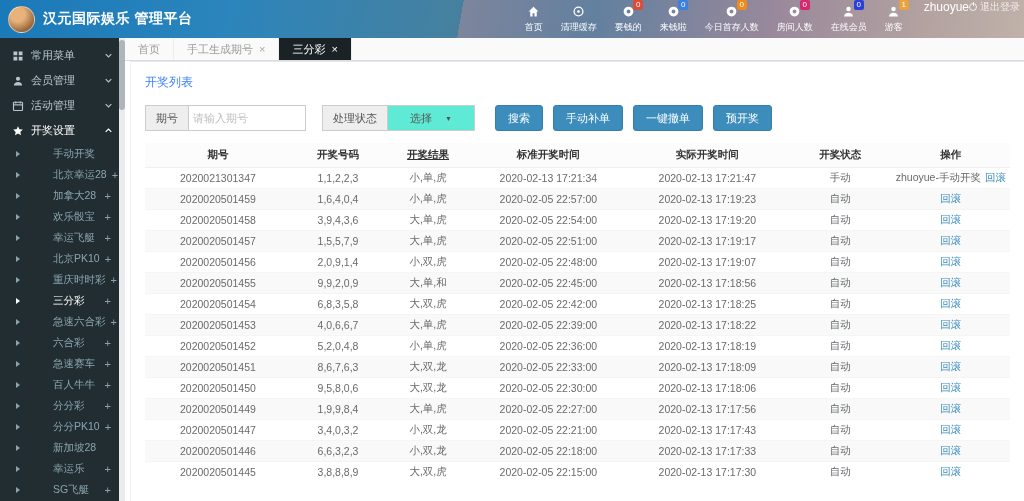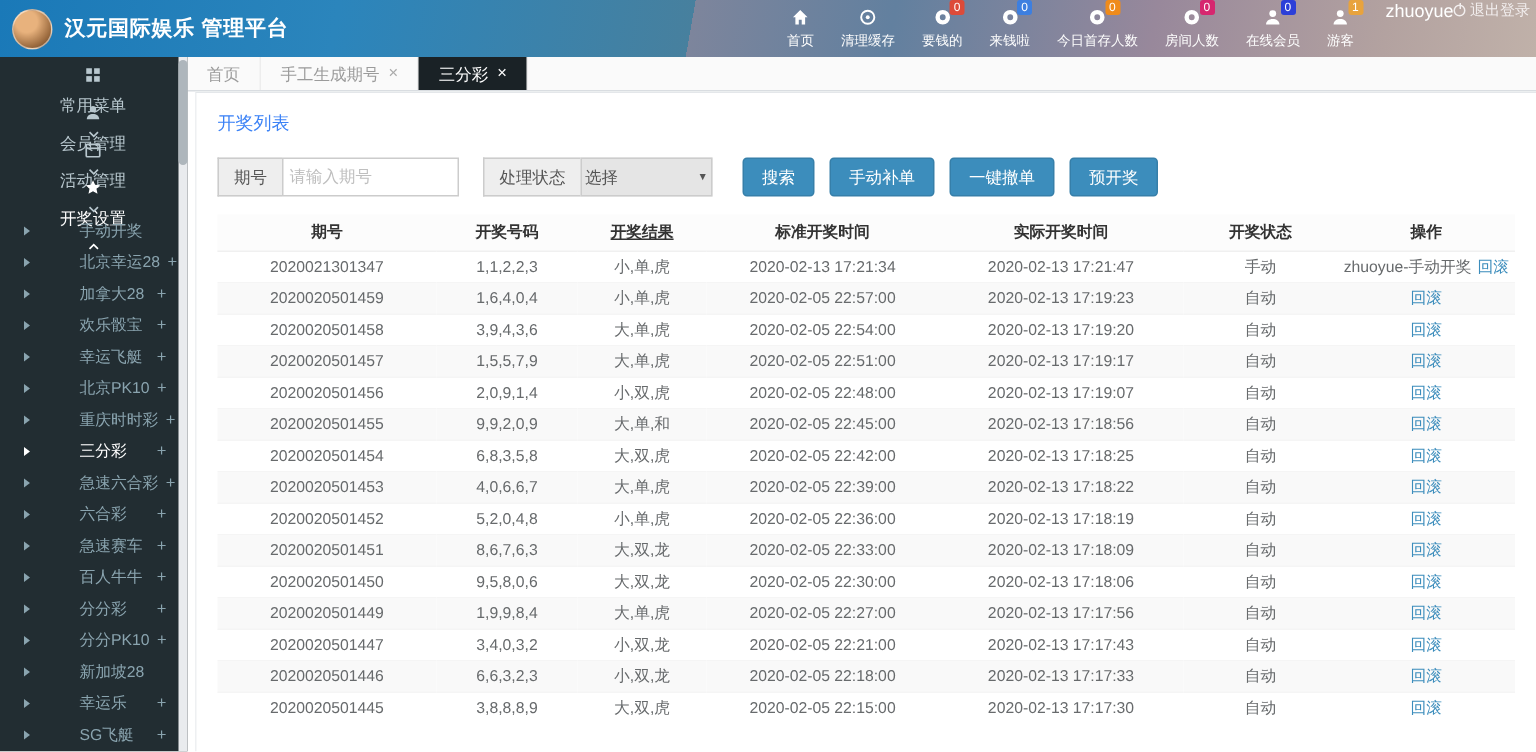--- a/index.html
+++ b/index.html
@@ -29,22 +29,22 @@
   .nav-logout { font-size:10px; color:#f2eeee; display:flex; align-items:center; gap:3px; white-space:nowrap; }
   .power-icon { width:8px; height:8px; border:1px solid #f2eeee; border-radius:50%; position:relative; display:inline-block; }
   .power-icon::after { content:""; position:absolute; left:3px; top:-2px; width:1px; height:4px; background:#f2eeee; }
 
   
   .layout { display:flex; height:463px; }
   .sidebar { width:125px; background:#222d32; position:relative; flex:0 0 auto; padding-top:5px; }
   .side-scroll-track { position:absolute; top:0; right:0; width:6px; height:100%; background:#e9ebee; }
   .side-scroll-thumb { position:absolute; top:2px; right:0; width:6px; height:70px; background:#aeb6bc; border-radius:3px; }
   .side-group { height:25px; display:flex; align-items:center; gap:7px; padding:0 12px 0 11px;
-    color:#b8c7ce; font-size:11px; cursor:pointer;flex-direction:column; }
-  .side-group.active { color:#fff;text-align:center; }
+    color:#b8c7ce; font-size:11px; cursor:pointer; }
+  .side-group.active { color:#fff; }
   .side-group .g-icon { width:13px; height:13px; flex:0 0 auto; display:flex; align-items:center; justify-content:center; }
   .side-group .g-icon svg { width:12px; height:12px; fill:currentColor; stroke:currentColor; }
   .side-group .g-label { flex:1; white-space:nowrap; }
   .side-group .chev svg { width:9px; height:9px; stroke:currentColor; fill:none; }
   .side-sub { height:21px; display:flex; align-items:center; gap:5px; padding:0 14px 0 16px;
     color:#8aa4af; font-size:10.5px; cursor:pointer; }
   .side-sub.active { color:#fff; }
   .tri { width:0; height:0; border-left:4px solid currentColor; border-top:3px solid transparent;
     border-bottom:3px solid transparent; flex:0 0 auto; }
   .side-sub .s-label { flex:1; white-space:nowrap;margin-left:28px; }
@@ -62,22 +62,22 @@
   .panel { flex:1; margin-left:5px; border-top:1px solid #e4e7ea; border-left:1px solid #eef0f2;
     background:#fff; overflow:hidden; }
   .panel-header { padding:12px 14px 10px; font-size:12px; color:#3b82f6; }
 
   .toolbar { display:flex; align-items:center; padding:4px 14px 0; gap:16px; }
   .igroup { display:flex; align-items:stretch; height:26px; }
   .iaddon { background:#eee; border:1px solid #ccc; border-right:none; padding:0 10px; font-size:11px;
     color:#555; display:flex; align-items:center; white-space:nowrap; }
   .itext { border:1px solid #ccc; width:118px; padding:0 4px; font-size:11px; color:#555; outline:none; }
   .itext::placeholder { color:#bfbfbf; }
-  .iselect { border:1px solid #ccc; width:88px; background:#e5e5e5; font-size:11px; color:#555;
-    display:flex; align-items:center; justify-content:space-between; padding:0 2px; cursor:pointer; }
+  .iselect { border:1px solid #ccc; width:88px; background:#5eead4; font-size:11px; color:#555;
+    display:flex; align-items:center; justify-content:space-between; padding:0 22px; cursor:pointer; }
   .caret { font-size:7px; color:#555; }
   .btn-row { display:flex; gap:10px; margin-left:4px;border-radius:11px; }
   .btn { background:#3c8dbc; border:1px solid #367fa9; color:#fff; font-size:11px; padding:0 12px;
     height:26px; border-radius:3px; cursor:pointer; white-space:nowrap; }
 
   table.grid { width:calc(100% - 28px); margin:12px 14px 0; border-collapse:collapse; font-size:10.5px; }
   .grid th { color:#333; font-weight:bold; padding:5px 4px; text-align:center; background:#fcfcfc;
     border-bottom:1px solid #f0f0f0; white-space:nowrap; }
   .grid td { color:#676a6c; padding:3px 4px; text-align:center; border-top:1px solid #f5f5f5; white-space:nowrap; }
   .grid tbody tr:nth-child(even) { background:#f9f9f9; }

